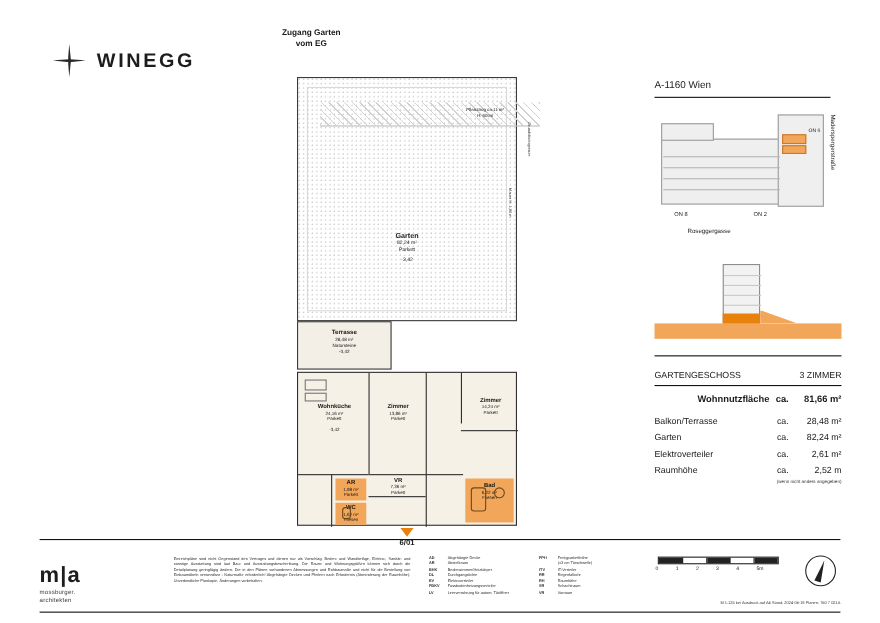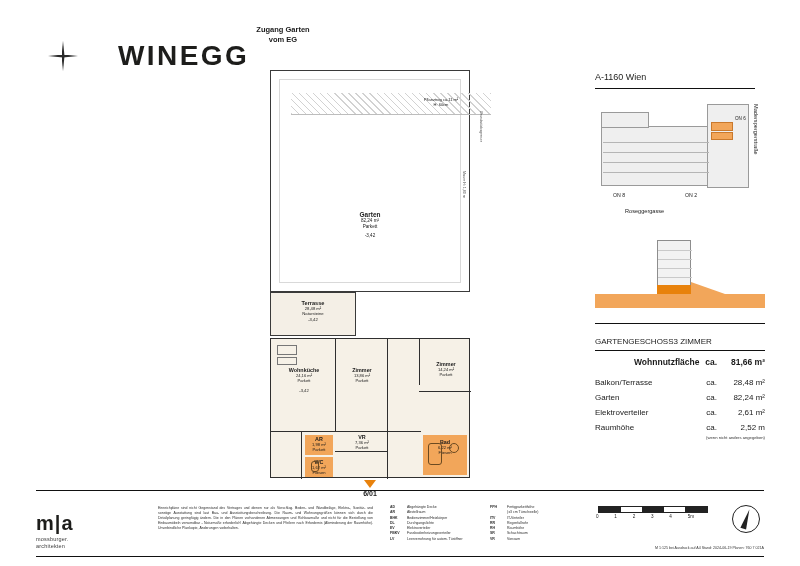--- a/index.html
+++ b/index.html
@@ -20,21 +20,21 @@
   .logo-star:before, .logo-star:after {
     content:""; position:absolute; background:#2a2a2a;
   }
   .logo-star:before { left:13.5px; top:0; width:3px; height:30px;
     clip-path: polygon(50% 0, 100% 50%, 50% 100%, 0 50%); }
   .logo-star:after { left:0; top:13.5px; width:30px; height:3px;
     clip-path: polygon(0 50%, 50% 0, 100% 50%, 50% 100%); }
   .logo-star .d1, .logo-star .d2 { position:absolute; background:#2a2a2a; }
   .logo-star .d1 { left:4px; top:4px; width:22px; height:22px;
     clip-path: polygon(50% 42%, 58% 50%, 50% 58%, 42% 50%); }
-  .logo-text { font-size:28px; font-weight:bold; letter-spacing:2.4px; color:#1d1d1b;margin-left:30px; }
+  .logo-text { font-size:18px; font-weight:bold; letter-spacing:2.4px; color:#1d1d1b; }
 
   .zugang { position:absolute; left:240px; top:25px; width:86px; text-align:center;
             font-size:7.5px; font-weight:bold; line-height:1.35; }
 
   .proj-title { position:absolute; left:595px; top:48px; font-size:17px; font-weight:bold;
                 letter-spacing:0.4px; color:#1d1d1b; }
   .proj-sub { position:absolute; left:595px; top:72px; font-size:9px; color:#1d1d1b; }
   .hdr-rule { position:absolute; left:595px; top:88px; width:160px; height:1px; background:#111; }
 
   
@@ -101,21 +101,21 @@
   .sec-bldg { position:absolute; left:62px; bottom:14px; width:34px; height:54px; background:#f2f2f2; border:0.7px solid #8d8d8d; }
   .sec-floor { position:absolute; background:#c9c9c9; height:0.6px; }
   .sec-hl { position:absolute; left:62px; bottom:14px; width:34px; height:9px; background:#e8820c; }
   .sec-ramp { position:absolute; left:96px; bottom:14px; width:34px; height:12px;
               background:#f2a65a; clip-path: polygon(0 0, 100% 100%, 0 100%); }
 
   
   .spec { position:absolute; left:595px; top:318px; width:170px; }
   .spec-title { font-size:14px; font-weight:bold; color:#1d1d1b; }
   .spec-rule { height:1px; background:#111; margin:5px 0 4px; }
-  .spec-sub { display:flex; justify-content:flex-start; font-size:8px;margin-top:13px; }
+  .spec-sub { display:flex; justify-content:space-between; font-size:8px;margin-top:13px; }
   .spec-rule2 { height:1px; background:#111; margin:4px 0 6px; }
   .spec-row { display:flex; font-size:8px; margin-bottom:6px; align-items:baseline; }
   .spec-row .lbl { flex:1; }
   .spec-row .ca { width:20px; text-align:right; padding-right:4px; }
   .spec-row .val { width:44px; text-align:right; }
   .spec-note { font-size:4.2px; text-align:right; color:#333; margin-top:-3px; }
   .spec-row.big { font-weight:bold; font-size:8.5px;margin-left:39px; }
 
   
   .foot-rule { position:absolute; left:36px; top:490px; width:728px; height:0.8px; background:#111; }

